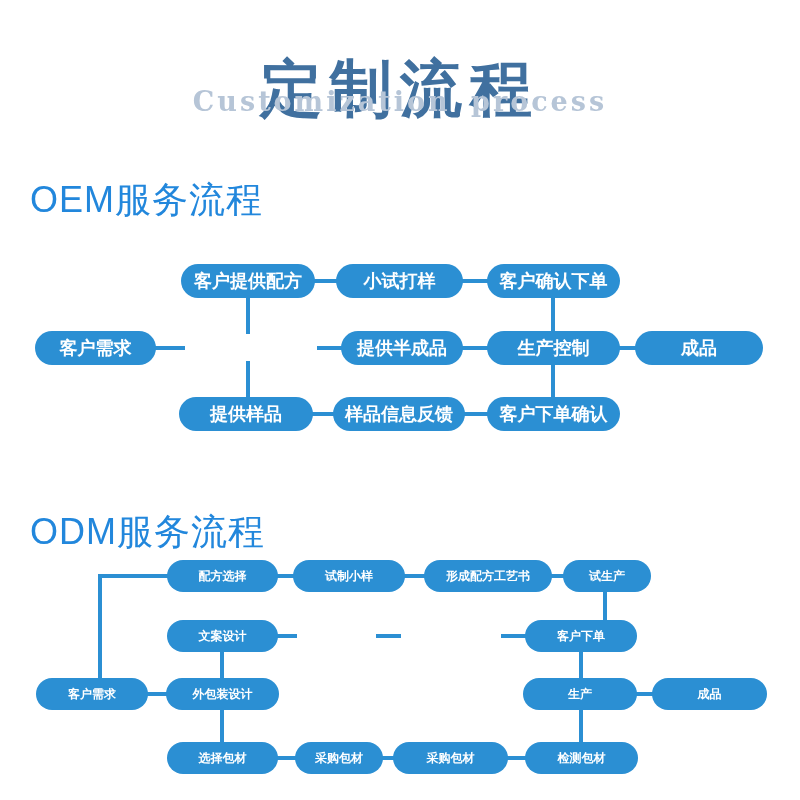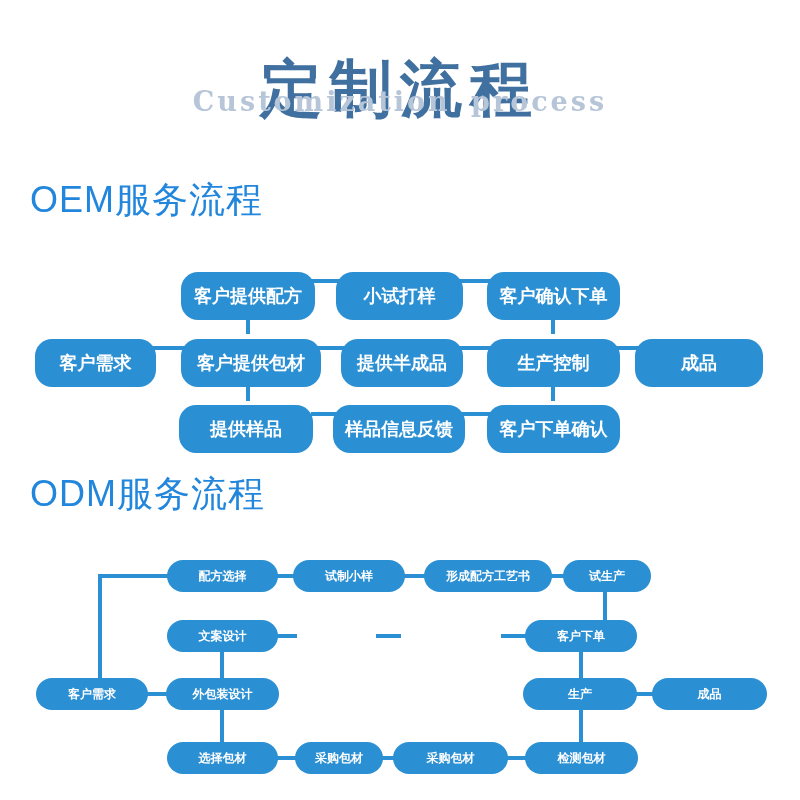--- a/index.html
+++ b/index.html
@@ -27,21 +27,21 @@
   }
   .sec-heading{
     position:absolute;left:30px;margin:0;
     font-size:36px;font-weight:500;letter-spacing:1px;color:var(--heading);
   }
   .pill{
     position:absolute;background:var(--blue);color:#ffffff;font-weight:700;
     display:flex;align-items:center;justify-content:center;white-space:nowrap;
     z-index:2;
   }
-  .pill.oem{height:48px;border-radius:17px;font-size:18px;margin-top:8px;}
+  .pill.oem{height:34px;border-radius:17px;font-size:18px;}
   .pill.odm{height:32px;border-radius:16px;font-size:12px;}
   .hline,.vline{position:absolute;background:var(--blue);z-index:1;}
   .hline{height:4px;}
   .vline{width:4px;}
 </style>
 </head>
 <body>
 
 <div class="page">
 
@@ -61,30 +61,29 @@
   <div class="vline" style="left:246px;top:361px;height:40px"></div>
   <div class="vline" style="left:551px;top:361px;height:40px"></div>
   <div class="hline" style="left:311px;top:412px;width:26px"></div>
   <div class="hline" style="left:461px;top:412px;width:30px"></div>
 
   <div class="pill oem" style="left:181px;top:264px;width:134px">客户提供配方</div>
   <div class="pill oem" style="left:336px;top:264px;width:127px">小试打样</div>
   <div class="pill oem" style="left:487px;top:264px;width:133px">客户确认下单</div>
 
   <div class="pill oem" style="left:35px;top:331px;width:121px">客户需求</div>
-  <div class="pill oem" style="left:181px;top:331px;width:140px">客户提供包材</div>
   <div class="pill oem" style="left:341px;top:331px;width:122px">提供半成品</div>
   <div class="pill oem" style="left:487px;top:331px;width:133px">生产控制</div>
   <div class="pill oem" style="left:635px;top:331px;width:128px">成品</div>
 
   <div class="pill oem" style="left:179px;top:397px;width:134px">提供样品</div>
   <div class="pill oem" style="left:333px;top:397px;width:132px">样品信息反馈</div>
   <div class="pill oem" style="left:487px;top:397px;width:133px">客户下单确认</div>
 
-  <h2 class="sec-heading" style="top:470px;">ODM服务流程</h2>
+  <h2 class="sec-heading" style="top:508px;">ODM服务流程</h2>
 
   <div class="hline" style="left:98px;top:574px;width:72px"></div>
   <div class="vline" style="left:98px;top:574px;height:110px"></div>
   <div class="hline" style="left:274px;top:574px;width:23px"></div>
   <div class="hline" style="left:401px;top:574px;width:27px"></div>
   <div class="hline" style="left:548px;top:574px;width:19px"></div>
   <div class="vline" style="left:603px;top:588px;height:36px"></div>
   <div class="hline" style="left:274px;top:634px;width:23px"></div>
   <div class="hline" style="left:376px;top:634px;width:25px"></div>
   <div class="hline" style="left:501px;top:634px;width:28px"></div>

